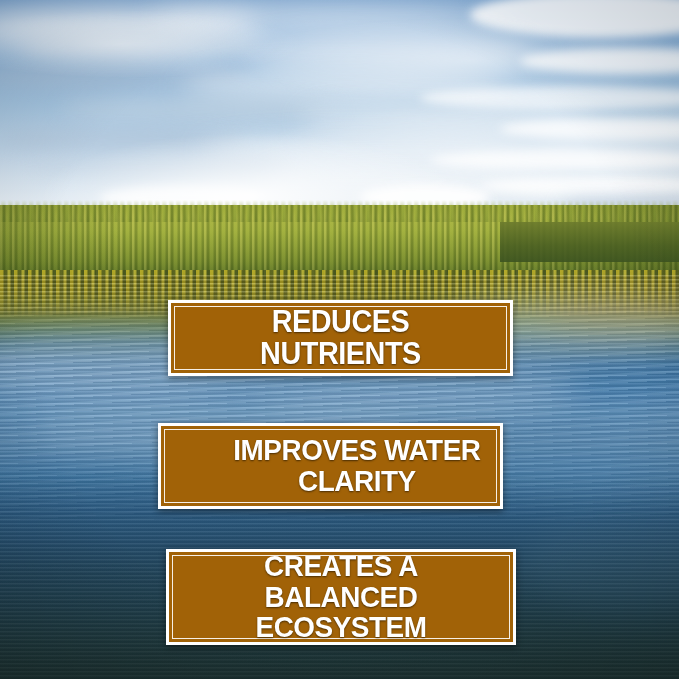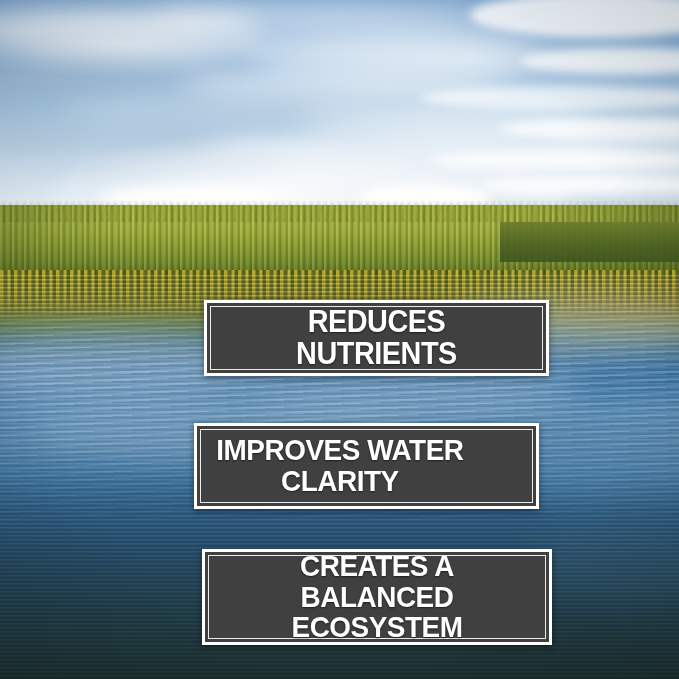--- a/index.html
+++ b/index.html
@@ -227,27 +227,26 @@
     position: absolute;
     left: 0; top: 0; width: 679px; height: 679px;
     background: radial-gradient(ellipse 520px 520px at 50% 48%, rgba(0,0,0,0) 58%, rgba(0,0,0,.16) 100%);
     pointer-events: none;
   }
 
   
   .banner {
     position: absolute;
     box-sizing: border-box;
-    background: #404040;
+    background: #a16207;
     border: 3px solid #ffffff;
     box-shadow: 0 2px 7px rgba(0,0,0,.45);
     display: flex;
     align-items: center;
-    justify-content: flex-start;
-    margin-left: 36px;
+    justify-content: flex-end;
   }
   .banner::after {
     content: "";
     position: absolute;
     left: 3px; right: 3px; top: 3px; bottom: 3px;
     border: 1px solid rgba(255,255,255,.9);
     pointer-events: none;
   }
   .banner-text {
     position: relative;

